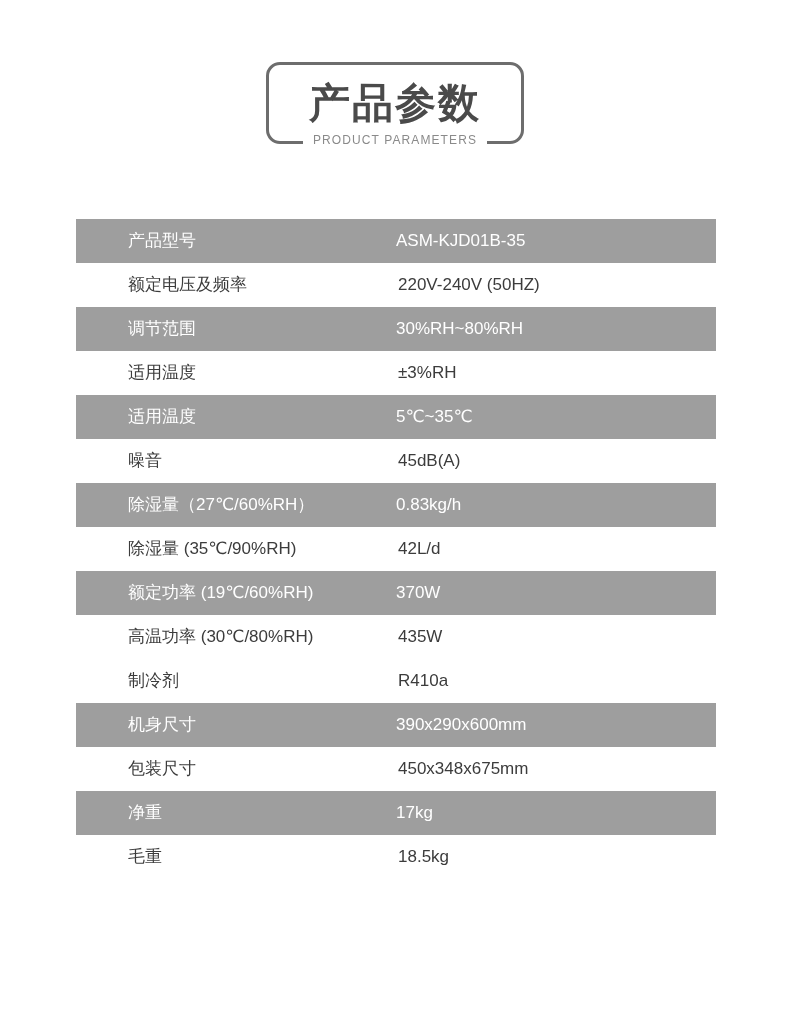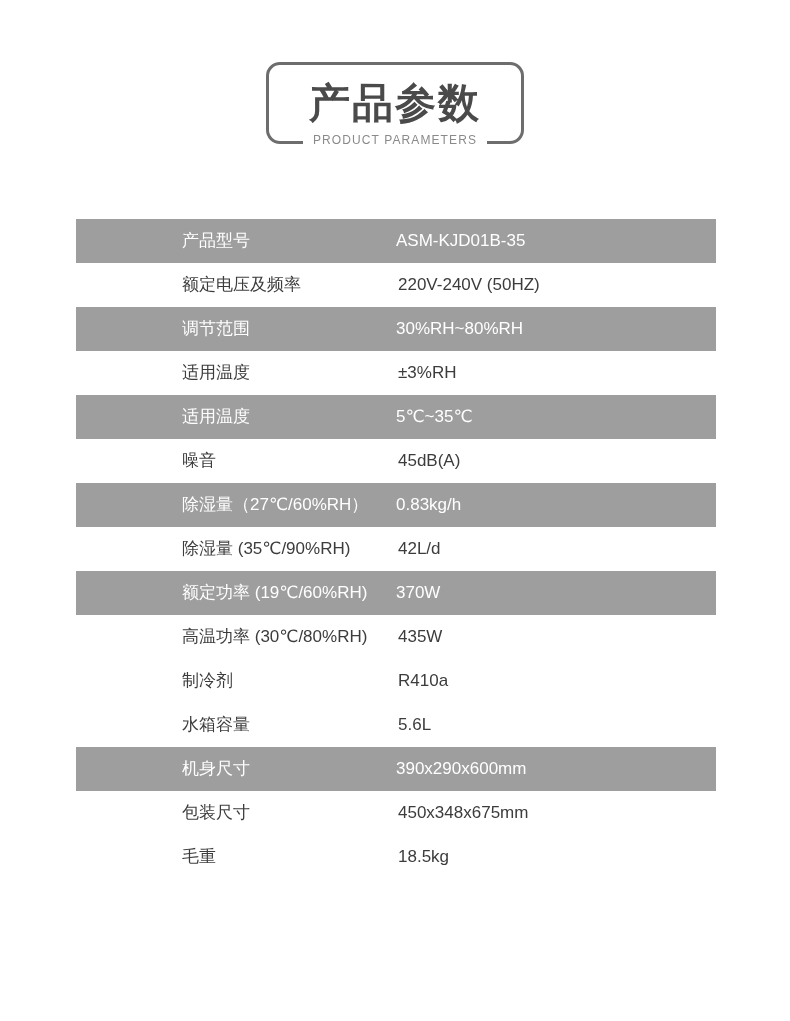--- a/index.html
+++ b/index.html
@@ -85,21 +85,21 @@
     color: #3c3c3c;
   }
   .spec-table td {
     padding: 0;
     vertical-align: middle;
     font-size: 17px;
     line-height: 1.2;
   }
   .spec-table td.label {
     width: 320px;
-    padding-left: 106px;
+    padding-left: 52px;
     box-sizing: border-box;
   }
   .spec-table td.value {
     width: 320px;
     padding-left: 0;
     box-sizing: border-box;
   }
   .spec-table tr.plain td.value {
     padding-left: 2px;
   }
@@ -157,31 +157,31 @@
           <td class="value">370W</td>
         </tr>
         <tr class="plain">
           <td class="label">高温功率 (30℃/80%RH)</td>
           <td class="value">435W</td>
         </tr>
         <tr class="plain">
           <td class="label">制冷剂</td>
           <td class="value">R410a</td>
         </tr>
-        <tr class="plain">
-          <td class="label">水箱容量</td>
-          <td class="value">5.6L</td>
-        </tr>
         <tr class="shaded">
           <td class="label">机身尺寸</td>
           <td class="value">390x290x600mm</td>
         </tr>
         <tr class="plain">
           <td class="label">包装尺寸</td>
           <td class="value">450x348x675mm</td>
+        </tr>
+        <tr class="shaded">
+          <td class="label">净重</td>
+          <td class="value">17kg</td>
         </tr>
         <tr class="plain">
           <td class="label">毛重</td>
           <td class="value">18.5kg</td>
         </tr>
       </tbody>
   </table>
 
 </div>
 

